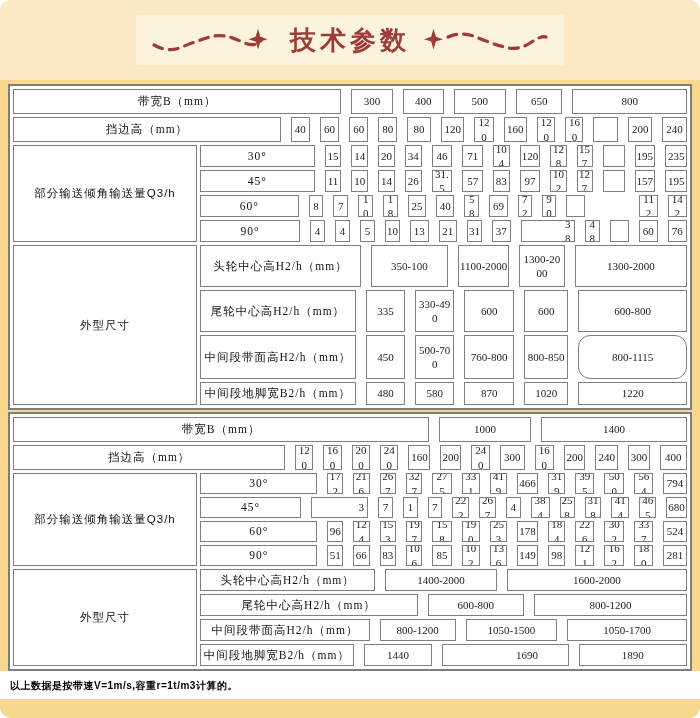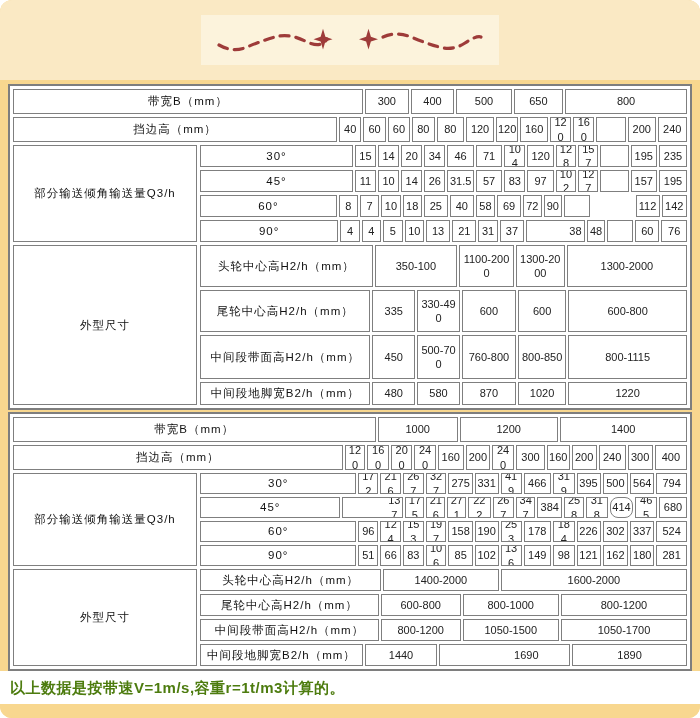--- a/index.html
+++ b/index.html
@@ -8,45 +8,46 @@
         display:flex;flex-direction:column;box-sizing:border-box;}
   
   .topband{height:80px;background:#fae9c4;display:flex;align-items:center;justify-content:center;flex:none;}
   .titlebox{background:#fcf3dc;padding:8px 14px;display:flex;align-items:center;gap:10px;}
   .page-title{color:#9e3b39;font-size:26px;font-weight:bold;letter-spacing:4px;line-height:1;}
   .deco svg{display:block;}
   
   .mid{background:#f8d78f;padding:4px 8px 0 8px;flex:none;}
   .tbl{border:2px solid #7e7e7e;background:#ffffff;display:flex;flex-direction:column;gap:3px;padding:3px;}
   .tbl + .tbl{margin-top:2px;}
-  .row{display:flex;gap:2px;}
+  .row{display:flex;gap:10px;font-family:Liberation Serif, serif;}
   .band{display:flex;gap:3px;}
   .stack{display:flex;flex-direction:column;gap:3px;flex:73 1 0;min-width:0;}
   .cell{border:1px solid #7f7f7f;background:#fff;display:flex;align-items:center;justify-content:center;
         text-align:center;font-size:11px;color:#222;line-height:1.3;padding:0 1px;min-width:0;
         overflow:hidden;word-break:break-all;}
   .lab{font-size:11.5px;color:#111;letter-spacing:1px;}
   
   .footerarea{background:#ffffff;padding:8px 10px 6px 10px;flex:none;}
-  .footer-note{font-size:15px;font-weight:bold;color:#4d7c0f;letter-spacing:0.5px;}
+  .footer-note{font-size:10px;font-weight:bold;color:#000000;letter-spacing:0.5px;}
   .bottombar{background:#f8d78f;flex:1;}
 </style>
 </head>
 <body>
 
 <div class="page">
 
   <div class="topband">
     <div class="titlebox">
       <span class="deco">
         <svg width="130" height="34" viewBox="0 0 130 34">
           <path d="M4,22 q14,8 28,2 t28,-10 t30,4 t22,-2" fill="none" stroke="#9e3b39" stroke-width="3.2" stroke-dasharray="9 7" stroke-linecap="round"></path>
           <path d="M120,6 L122.5,14.5 L130,17 L122.5,19.5 L120,28 L117.5,19.5 L110,17 L117.5,14.5 Z" fill="#9e3b39" transform="translate(-6,0) scale(0.95)"></path>
         </svg>
       </span>
+      <span class="page-title">技术参数</span>
       <span class="deco">
         <svg width="130" height="34" viewBox="0 0 130 34">
           <path d="M10,6 L12.5,14.5 L20,17 L12.5,19.5 L10,28 L7.5,19.5 L0,17 L7.5,14.5 Z" fill="#9e3b39" transform="translate(4,0) scale(0.95)"></path>
           <path d="M28,14 q14,-6 28,0 t28,10 t26,-4 t16,-6" fill="none" stroke="#9e3b39" stroke-width="3.2" stroke-dasharray="9 7" stroke-linecap="round"></path>
         </svg>
       </span>
     </div>
   </div>
 
   <div class="mid">
@@ -162,38 +163,37 @@
                 <div class="cell" style="flex: 11 1 0px;">600</div>
                 <div class="cell" style="flex: 9.7 1 0px;">600</div>
                 <div class="cell" style="flex: 25.2 1 0px;">600-800</div>
               </div>
               <div class="row" style="height: 44px;">
                 <div class="cell lab" style="flex: 36.5 1 0px;">中间段带面高H2/h（mm）</div>
                 <div class="cell" style="flex: 8.5 1 0px;">450</div>
                 <div class="cell" style="flex: 8.5 1 0px;">500-700</div>
                 <div class="cell" style="flex: 11 1 0px;">760-800</div>
                 <div class="cell" style="flex: 9.7 1 0px;">800-850</div>
-                <div class="cell" style="flex: 25.2 1 0px;">800-1115</div>
+                <div class="cell" style="flex: 25.2 1 0px; border-radius: 12px;">800-1115</div>
               </div>
               <div class="row" style="height: 23px;">
                 <div class="cell lab" style="flex: 36.5 1 0px;">中间段地脚宽B2/h（mm）</div>
                 <div class="cell" style="flex: 8.5 1 0px;">480</div>
                 <div class="cell" style="flex: 8.5 1 0px;">580</div>
                 <div class="cell" style="flex: 11 1 0px;">870</div>
                 <div class="cell" style="flex: 9.7 1 0px;">1020</div>
                 <div class="cell" style="flex: 25.2 1 0px;">1220</div>
               </div>
             </div>
           </div>
         </div>
         <div class="tbl">
           <div class="row" style="height: 25px;">
             <div class="cell lab" style="flex: 54 1 0px;">带宽B（mm）</div>
             <div class="cell" style="flex: 11.5 1 0px;">1000</div>
-            <div class="cell" style="flex: 14.1 1 0px;">1200</div>
             <div class="cell" style="flex: 18.6 1 0px;">1400</div>
           </div>
           <div class="row" style="height: 25px;">
             <div class="cell lab" style="flex: 54 1 0px;">挡边高（mm）</div>
             <div class="cell" style="flex: 2.8 1 0px;">120</div>
             <div class="cell" style="flex: 2.9 1 0px;">160</div>
             <div class="cell" style="flex: 2.9 1 0px;">200</div>
             <div class="cell" style="flex: 2.9 1 0px;">240</div>
             <div class="cell" style="flex: 3.6 1 0px;">160</div>
             <div class="cell" style="flex: 3.4 1 0px;">200</div>
@@ -229,21 +229,21 @@
                 <div class="cell" style="flex: 3.8 1 0px; padding-left: 44px;">137</div>
                 <div class="cell" style="flex: 4 1 0px;">175</div>
                 <div class="cell" style="flex: 4 1 0px;">216</div>
                 <div class="cell" style="flex: 4 1 0px;">271</div>
                 <div class="cell" style="flex: 4.9 1 0px;">222</div>
                 <div class="cell" style="flex: 4.7 1 0px;">267</div>
                 <div class="cell" style="flex: 4.1 1 0px;">347</div>
                 <div class="cell" style="flex: 5.6 1 0px;">384</div>
                 <div class="cell" style="flex: 4.2 1 0px;">258</div>
                 <div class="cell" style="flex: 4.8 1 0px;">318</div>
-                <div class="cell" style="flex: 5.2 1 0px; border-radius: 8px;">414</div>
+                <div class="cell" style="flex: 5.2 1 0px;">414</div>
                 <div class="cell" style="flex: 4.8 1 0px;">465</div>
                 <div class="cell" style="flex: 6.4 1 0px;">680</div>
               </div>
               <div class="row" style="height: 21px;">
                 <div class="cell lab" style="flex: 36.5 1 0px;">60°</div>
                 <div class="cell" style="flex: 3.8 1 0px;">96</div>
                 <div class="cell" style="flex: 4 1 0px;">124</div>
                 <div class="cell" style="flex: 4 1 0px;">153</div>
                 <div class="cell" style="flex: 4 1 0px;">197</div>
                 <div class="cell" style="flex: 4.9 1 0px;">158</div>
@@ -278,21 +278,20 @@
             <div class="cell lab" style="flex: 27 1 0px;">外型尺寸</div>
             <div class="stack">
               <div class="row" style="height: 22px;">
                 <div class="cell lab" style="flex: 36.5 1 0px;">头轮中心高H2/h（mm）</div>
                 <div class="cell" style="flex: 23 1 0px;">1400-2000</div>
                 <div class="cell" style="flex: 37.6 1 0px;">1600-2000</div>
               </div>
               <div class="row" style="height: 22px;">
                 <div class="cell lab" style="flex: 36.5 1 0px;">尾轮中心高H2/h（mm）</div>
                 <div class="cell" style="flex: 15.8 1 0px;">600-800</div>
-                <div class="cell" style="flex: 19.3 1 0px;">800-1000</div>
                 <div class="cell" style="flex: 25.5 1 0px;">800-1200</div>
               </div>
               <div class="row" style="height: 22px;">
                 <div class="cell lab" style="flex: 36.5 1 0px;">中间段带面高H2/h（mm）</div>
                 <div class="cell" style="flex: 15.8 1 0px;">800-1200</div>
                 <div class="cell" style="flex: 19.3 1 0px;">1050-1500</div>
                 <div class="cell" style="flex: 25.5 1 0px;">1050-1700</div>
               </div>
               <div class="row" style="height: 22px;">
                 <div class="cell lab" style="flex: 36.5 1 0px;">中间段地脚宽B2/h（mm）</div>

